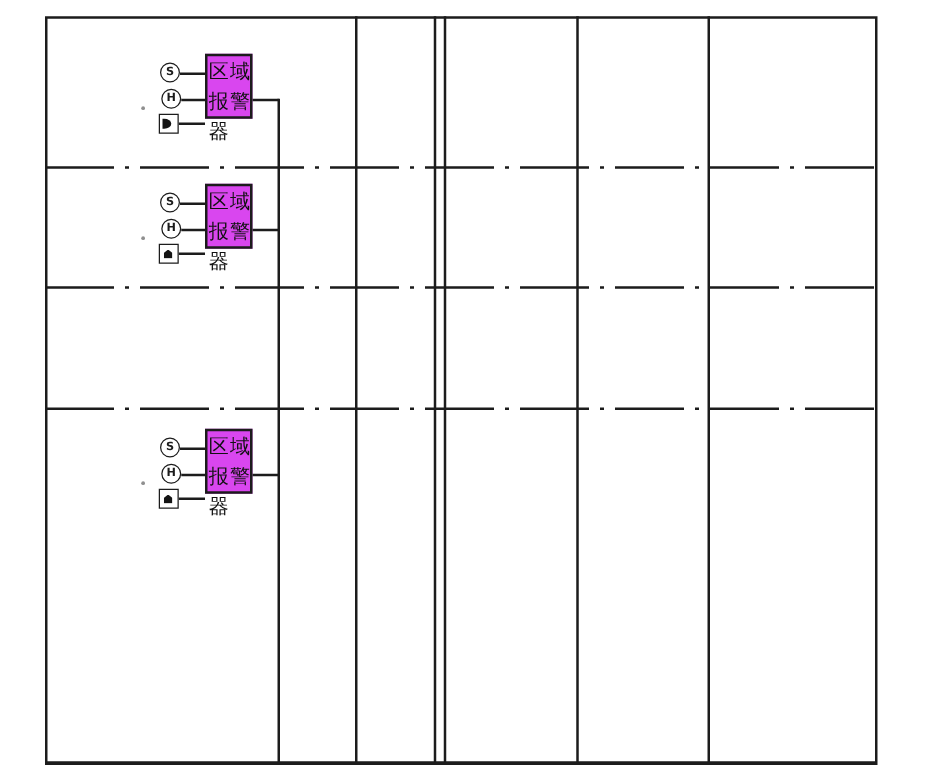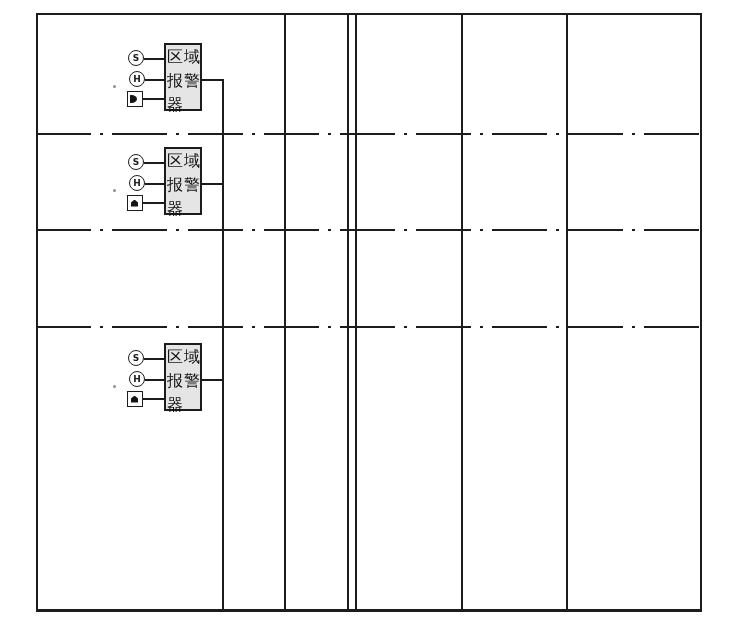--- a/index.html
+++ b/index.html
@@ -62,22 +62,22 @@
   }
   .glyph{display:block;background:#141414;}
   .glyph.round{width:7px;height:8px;margin-left:2px;border-radius:0 80% 80% 0 / 0 50% 50% 0;}
   .glyph.house{width:7px;height:7px;margin-left:3px;clip-path:polygon(50% 0,100% 42%,100% 100%,0 100%,0 42%);}
   .wire{position:absolute;height:2px;background:#1c1c1c;}
   .w-s{left:34px;top:18px;width:20px}
   .w-h{left:35px;top:39px;width:19px}
   .w-m{left:33px;top:58px;width:21px}
   .w-out{left:92px;top:39px;width:21px}
   .box{
-    position:absolute;left:54px;top:3px;width:38px;height:68px;
-    box-sizing:border-box;border:2px solid #1c1c1c;background:#e5e5e5;
+    position:absolute;left:54px;top:3px;width:38px;height:52px;
+    box-sizing:border-box;border:2px solid #1c1c1c;background:#d946ef;
     color:#111;font-size:16px;overflow:visible;
   }
   .box .row{
     height:24px;line-height:24px;padding-left:1px;
     letter-spacing:1px;white-space:nowrap;
   }
   .speck{
     position:absolute;left:3px;top:45px;width:3px;height:3px;
     border-radius:50%;background:#8f8f8f;
   }

